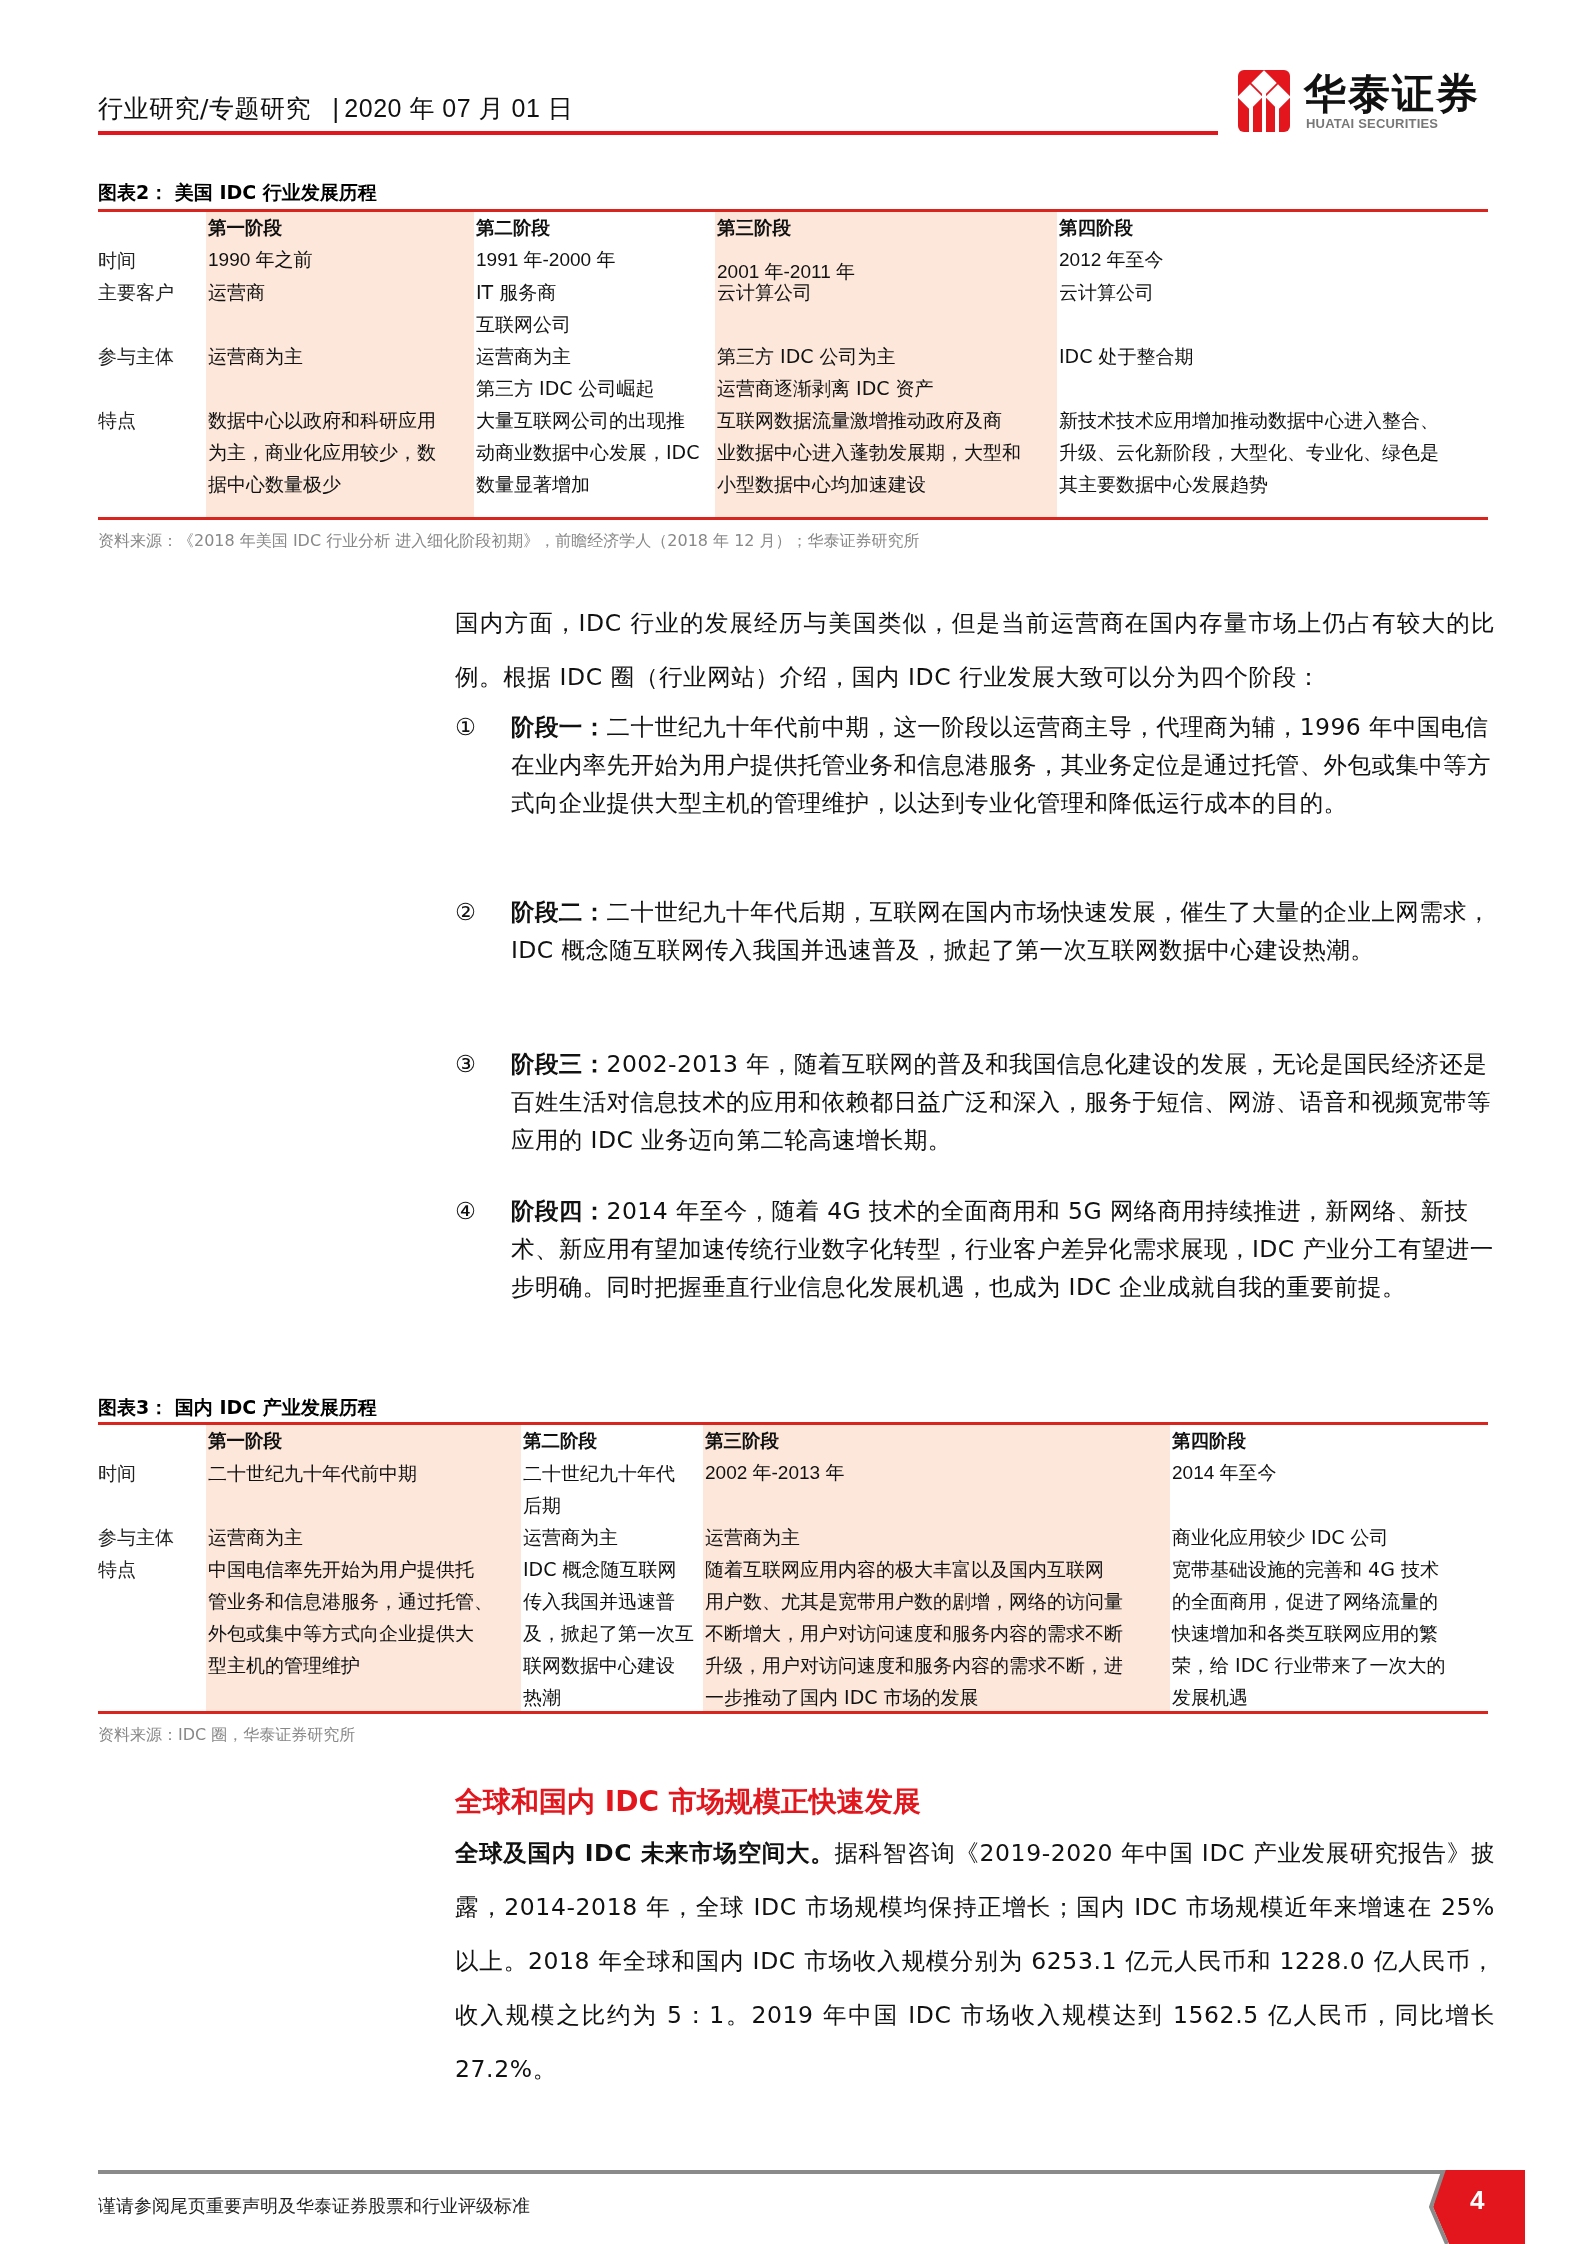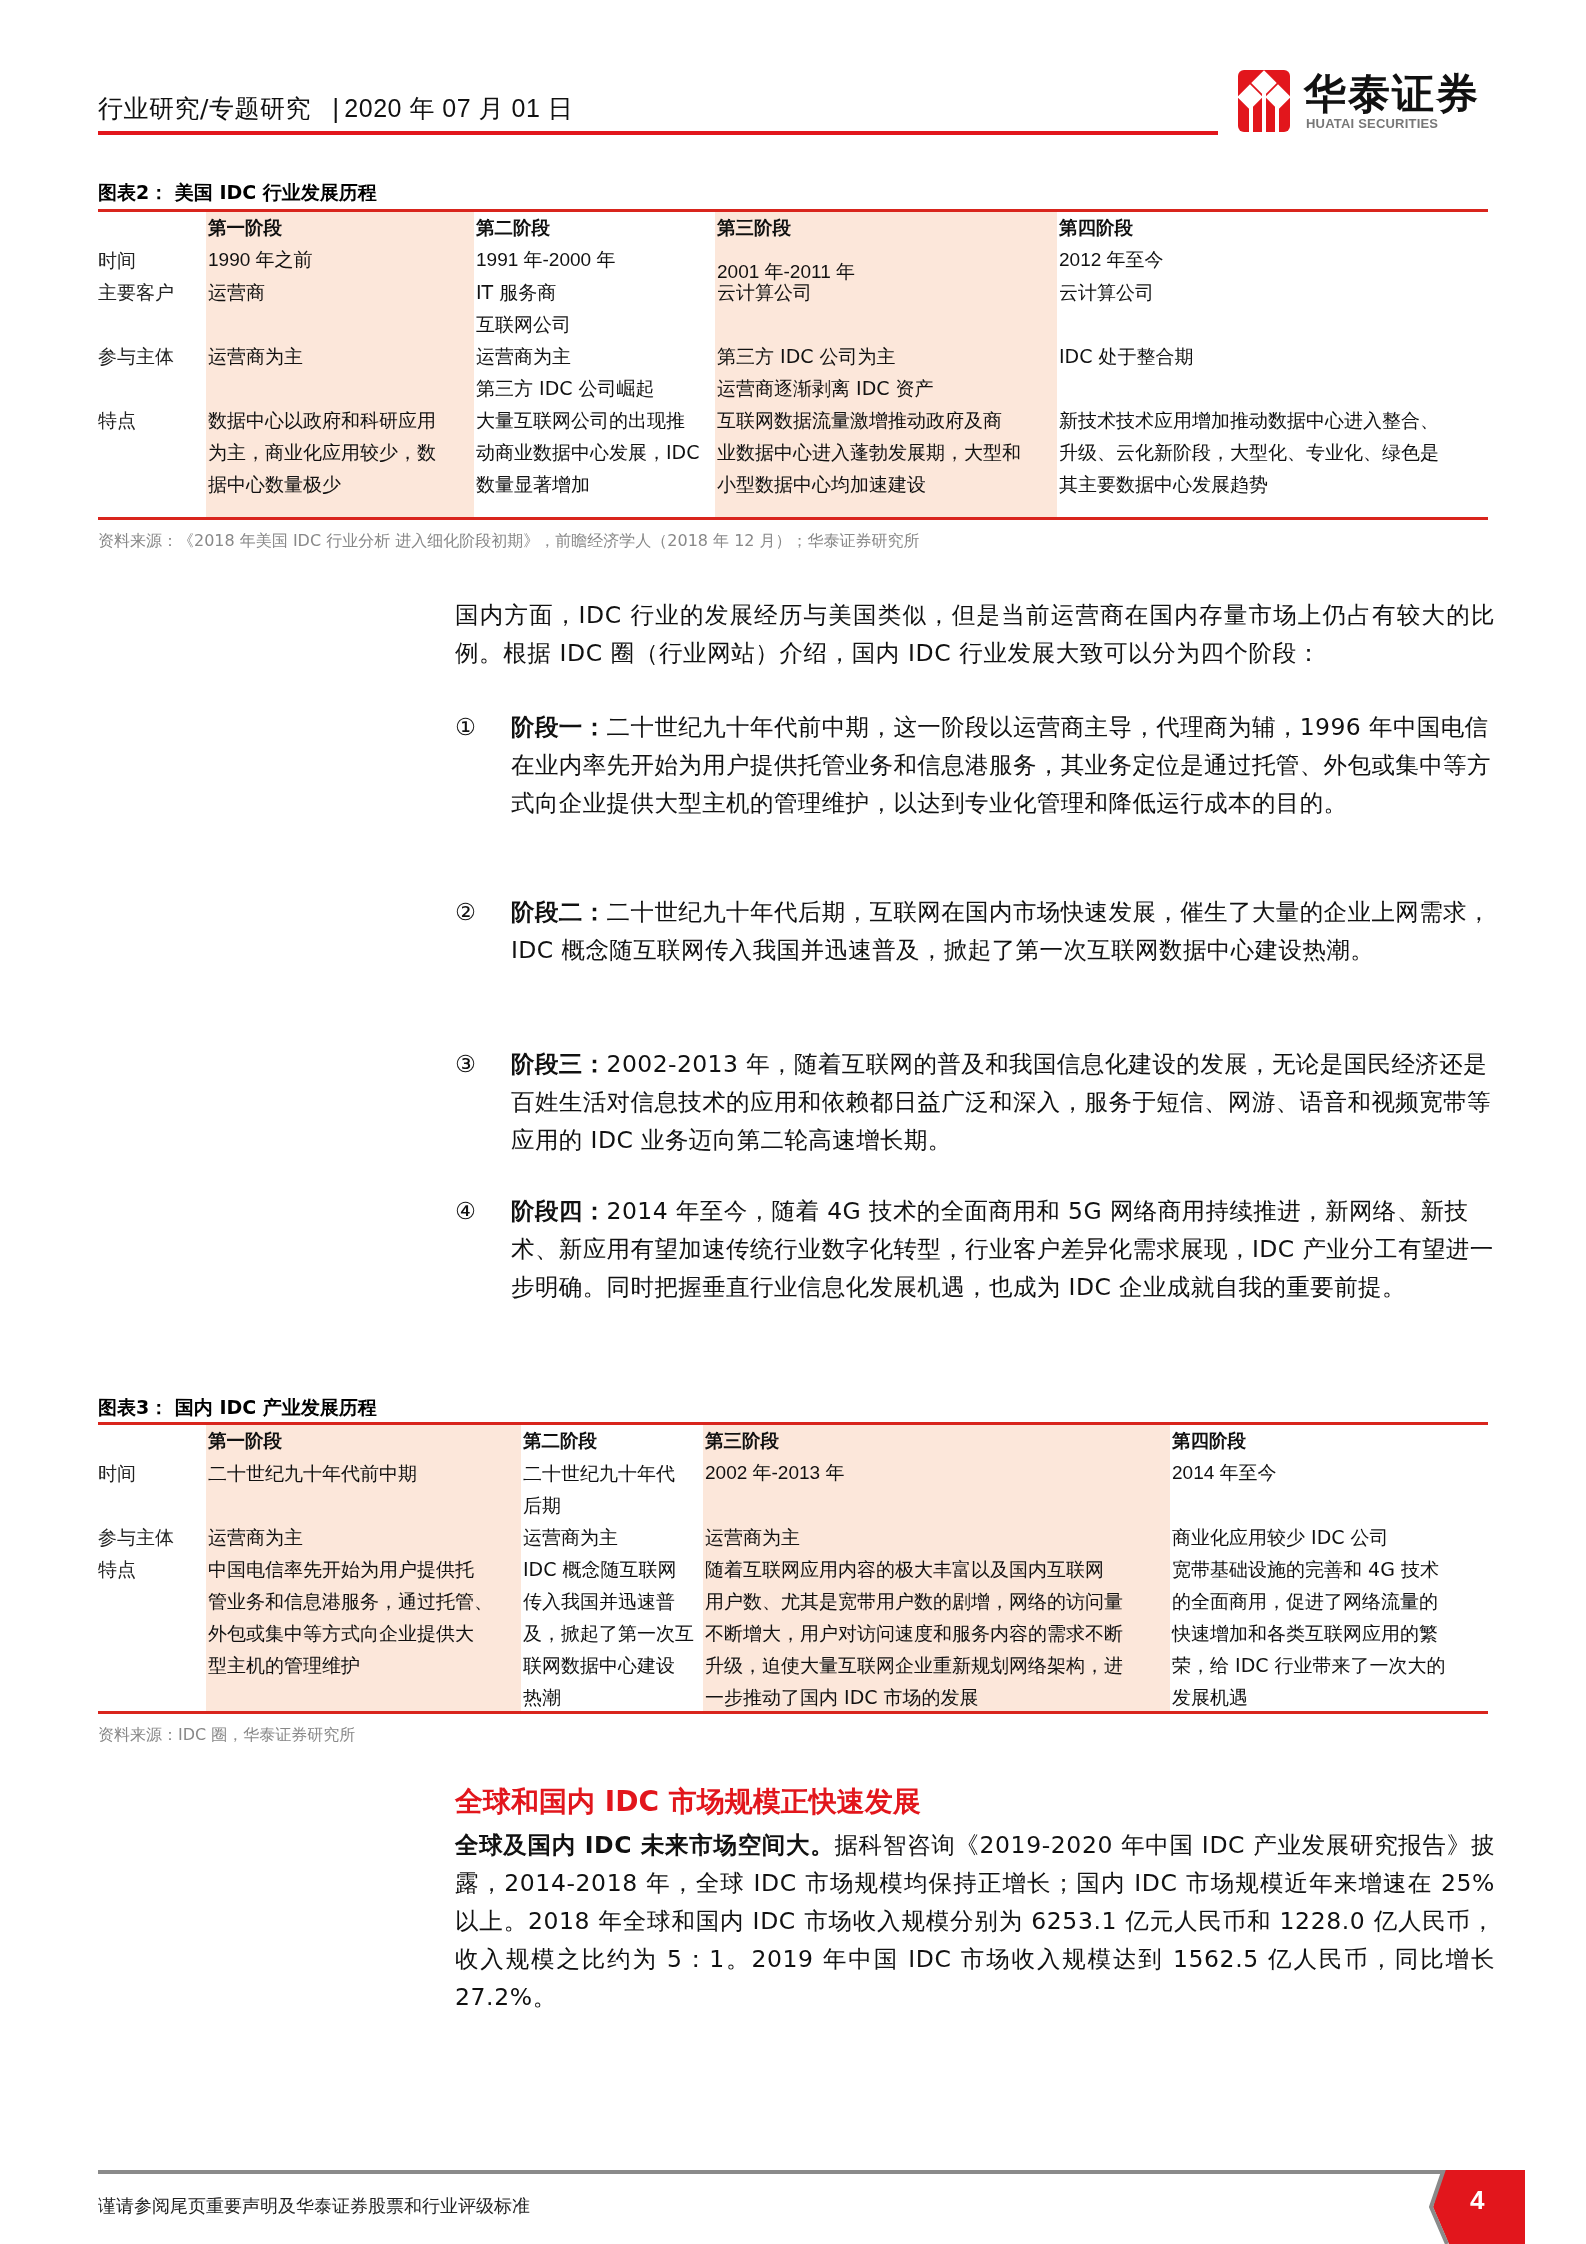--- a/index.html
+++ b/index.html
@@ -23,21 +23,21 @@
   .tbl { position: absolute; left: 98px; width: 1390px; font-size: 19px; line-height: 32px; }
   .tbl .col { position: absolute; top: 0; }
   .tbl .shade { background: #fce7da; }
   .tbl .cell { position: absolute; white-space: nowrap; }
   .tbl .hdcell { font-weight: bold; font-size: 18.5px; }
   .tbl .lbl { color: #222; }
   .num { font-family: "Liberation Sans", sans-serif; }
   .source { position: absolute; left: 98px; font-size: 16px; color: #888; }
 
   
-  .para { position: absolute; left: 455px; width: 1040px; font-size: 23.5px; line-height: 38px; color: #111; letter-spacing: 0.6px; text-align: justify; }
+  .para { position: absolute; left: 455px; width: 1040px; font-size: 23.5px; line-height: 54px; color: #111; letter-spacing: 0.6px; text-align: justify; }
   .item { position: absolute; left: 455px; width: 1045px; font-size: 23.5px; line-height: 38px; color: #111; letter-spacing: 0.4px; }
   .item .circ { position: absolute; left: 0; top: 0; width: 40px; font-family: "DejaVu Sans", sans-serif; }
   .item .txt { position: absolute; left: 56px; right: 0; top: 0; }
   .item .lead { font-weight: bold; }
 
   .section-h { position: absolute; left: 455px; top: 1783px; font-size: 28px; font-weight: bold; color: #e2161c; }
   .bold-lead { font-weight: bold; }
 
   
   .ftr-line { position: absolute; left: 98px; top: 2170px; width: 1345px; height: 4px; background: #8a8a8a; }
@@ -166,21 +166,21 @@
 
   <div class="cell" style="left:425px; top:128px;">IDC 概念随互联网</div>
   <div class="cell" style="left:425px; top:160px;">传入我国并迅速普</div>
   <div class="cell" style="left:425px; top:192px;">及，掀起了第一次互</div>
   <div class="cell" style="left:425px; top:224px;">联网数据中心建设</div>
   <div class="cell" style="left:425px; top:256px;">热潮</div>
 
   <div class="cell" style="left:607px; top:128px;">随着互联网应用内容的极大丰富以及国内互联网</div>
   <div class="cell" style="left:607px; top:160px;">用户数、尤其是宽带用户数的剧增，网络的访问量</div>
   <div class="cell" style="left:607px; top:192px;text-align:right;">不断增大，用户对访问速度和服务内容的需求不断</div>
-  <div class="cell" style="left:607px; top:224px;">升级，迫使大量互联网企业重新规划网络架构，进</div>
+  <div class="cell" style="left:607px; top:224px;">升级，用户对访问速度和服务内容的需求不断，进</div>
   <div class="cell" style="left:607px; top:256px;">一步推动了国内 IDC 市场的发展</div>
 
   <div class="cell" style="left:1074px; top:128px;">宽带基础设施的完善和 4G  技术</div>
   <div class="cell" style="left:1074px; top:160px;">的全面商用，促进了网络流量的</div>
   <div class="cell" style="left:1074px; top:192px;">快速增加和各类互联网应用的繁</div>
   <div class="cell" style="left:1074px; top:224px;">荣，给 IDC 行业带来了一次大的</div>
   <div class="cell" style="left:1074px; top:256px;">发展机遇</div>
 </div>
 <div class="red-rule" style="top:1711px;"></div>
 <div class="source" style="top:1725px;">资料来源：IDC 圈，华泰证券研究所</div>

